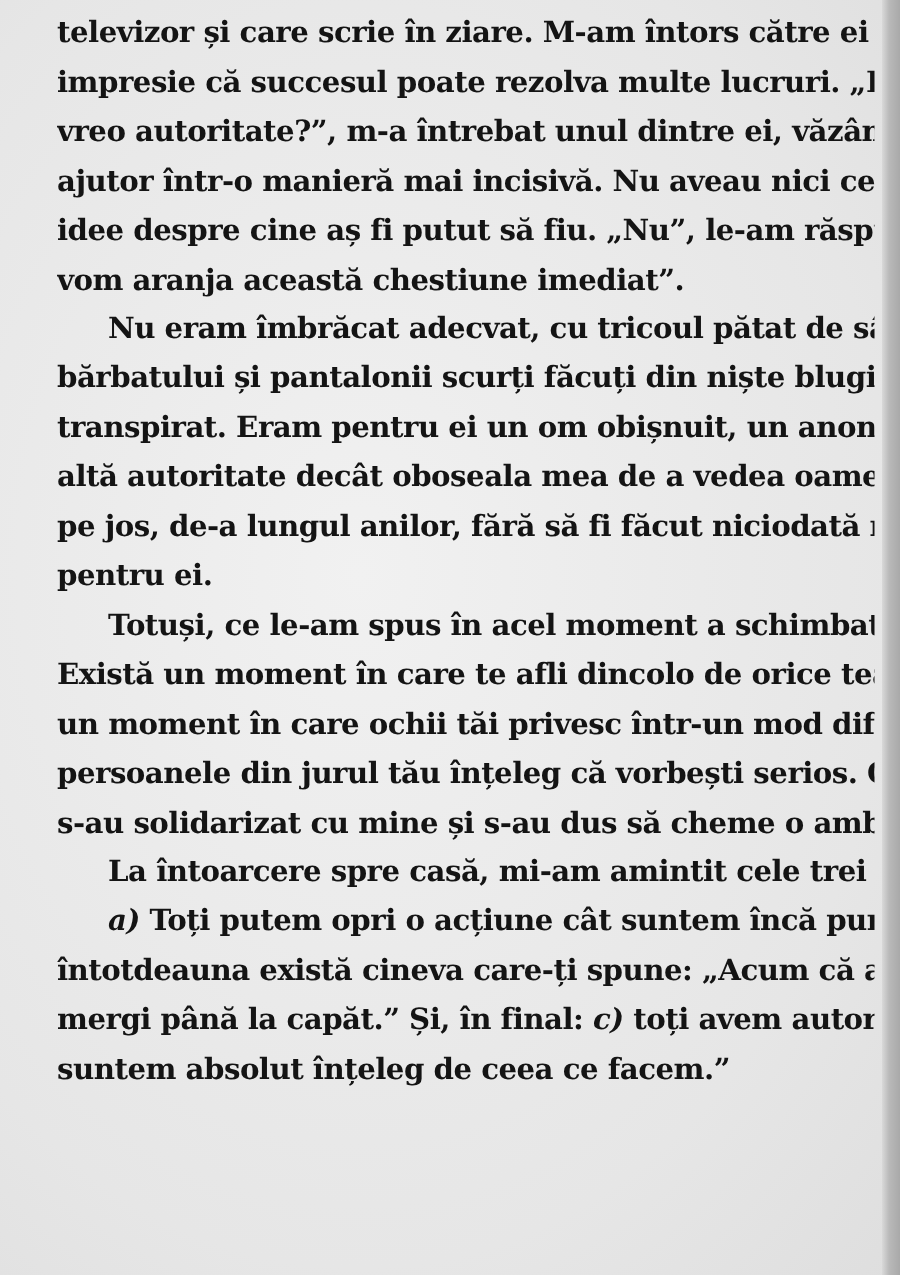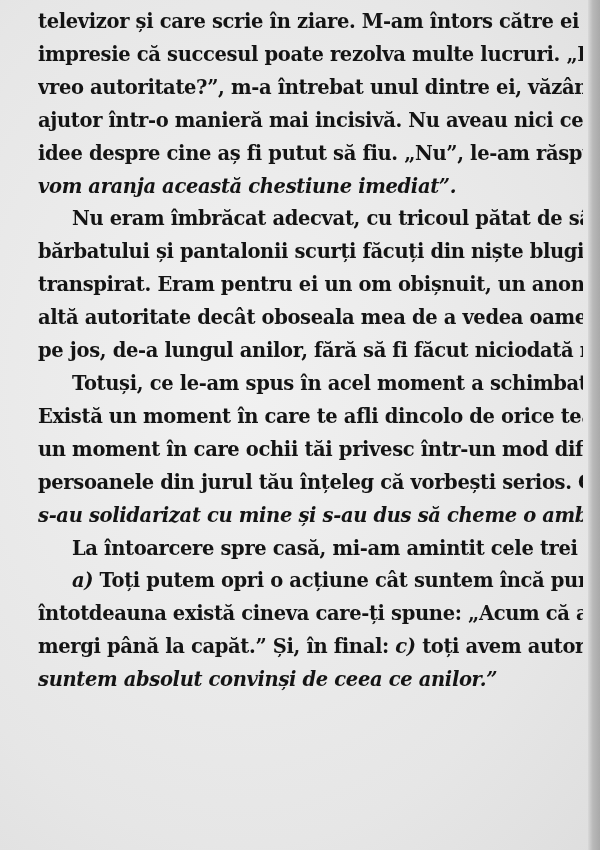--- a/index.html
+++ b/index.html
@@ -46,21 +46,20 @@
     }
     .line {
       display: block;
       white-space: nowrap;
       text-align: justify;
       text-align-last: justify;
       overflow: hidden;
     }
     .line.last {
       text-align-last: left;
-      font-style: italic;
     }
     .it {
       font-style: italic;
     }
   </style>
 </head>
 <body>
 
 <div class="page">
   <div class="binding-strip"></div>
@@ -75,35 +74,36 @@
       <span class="line">idee despre cine aș fi putut să fiu. „Nu”, le-am răspuns, „dar</span>
       <span class="line last">vom aranja această chestiune imediat”.</span>
     </p>
 
     <p class="para">
       <span class="line" style="padding-left:34px">Nu eram îmbrăcat adecvat, cu tricoul pătat de sângele</span>
       <span class="line">bărbatului și pantalonii scurți făcuți din niște blugi mai vechi,</span>
       <span class="line">transpirat. Eram pentru ei un om obișnuit, un anonim, fără</span>
       <span class="line">altă autoritate decât oboseala mea de a vedea oameni întinși</span>
       <span class="line">pe jos, de-a lungul anilor, fără să fi făcut niciodată nimic</span>
+      <span class="line last">pentru ei.</span>
     </p>
 
     <p class="para">
       <span class="line" style="padding-left:34px">Totuși, ce le-am spus în acel moment a schimbat totul.</span>
       <span class="line">Există un moment în care te afli dincolo de orice teamă. Există</span>
       <span class="line">un moment în care ochii tăi privesc într-un mod diferit, iar</span>
       <span class="line">persoanele din jurul tău înțeleg că vorbești serios. Gardienii</span>
       <span class="line last">s-au solidarizat cu mine și s-au dus să cheme o ambulanță.</span>
     </p>
 
     <p class="para">
       <span class="line" style="padding-left:34px">La întoarcere spre casă, mi-am amintit cele trei lecții din</span>
     </p>
 
     <p class="para">
       <span class="line" style="padding-left:34px"><span class="it">a)</span> Toți putem opri o acțiune cât suntem încă puri; </span>
       <span class="line">întotdeauna există cineva care-ți spune: „Acum că ai început,</span>
       <span class="line">mergi până la capăt.” Și, în final: <span class="it">c)</span> toți avem autoritate când</span>
-      <span class="line last">suntem absolut convinși de ceea ce anilor.”</span>
+      <span class="line last">suntem absolut înțeleg de ceea ce facem.”</span>
     </p>
 
   </div>
 </div>
 
 </body></html>

